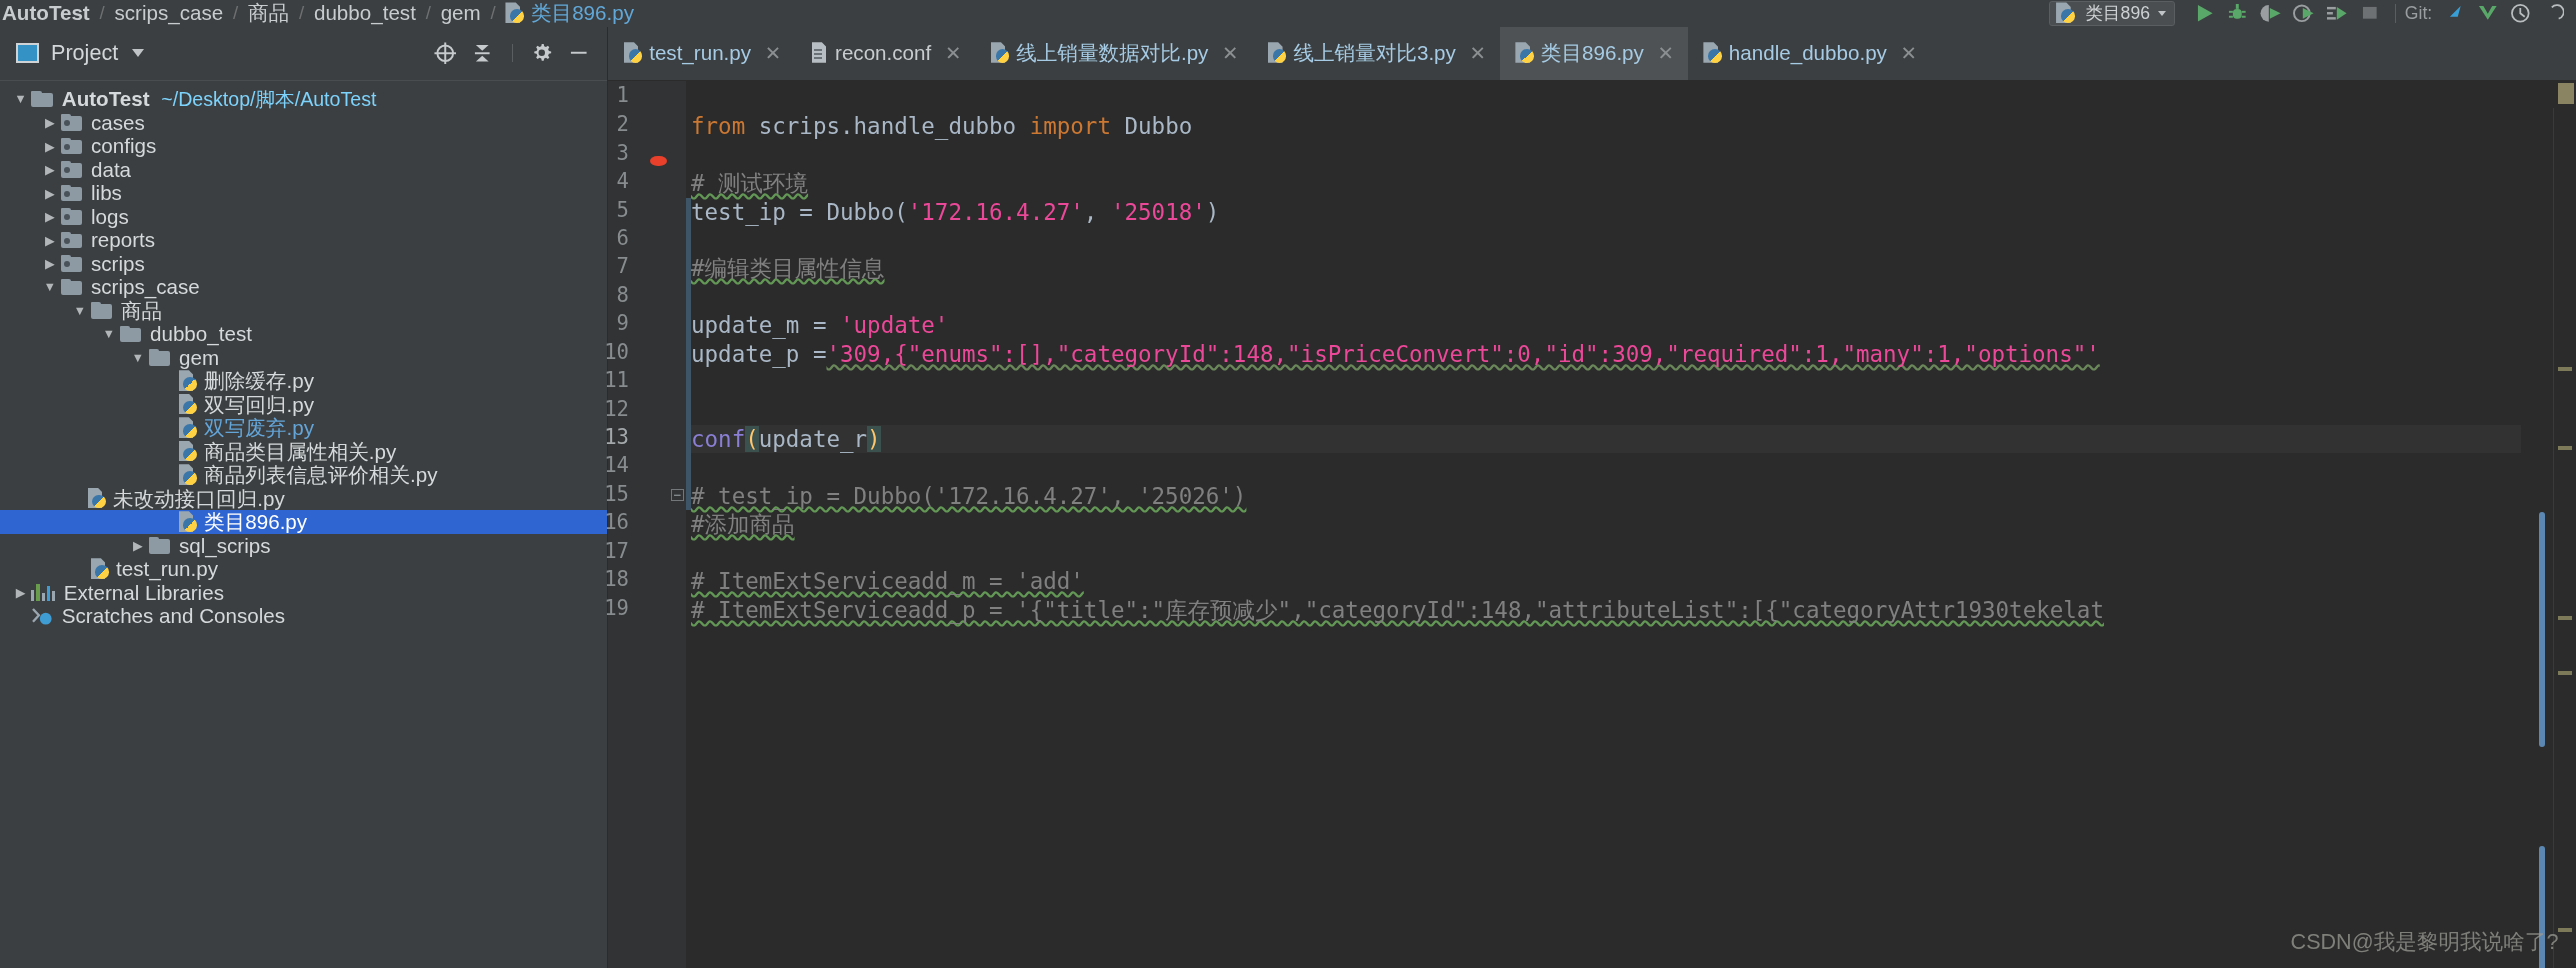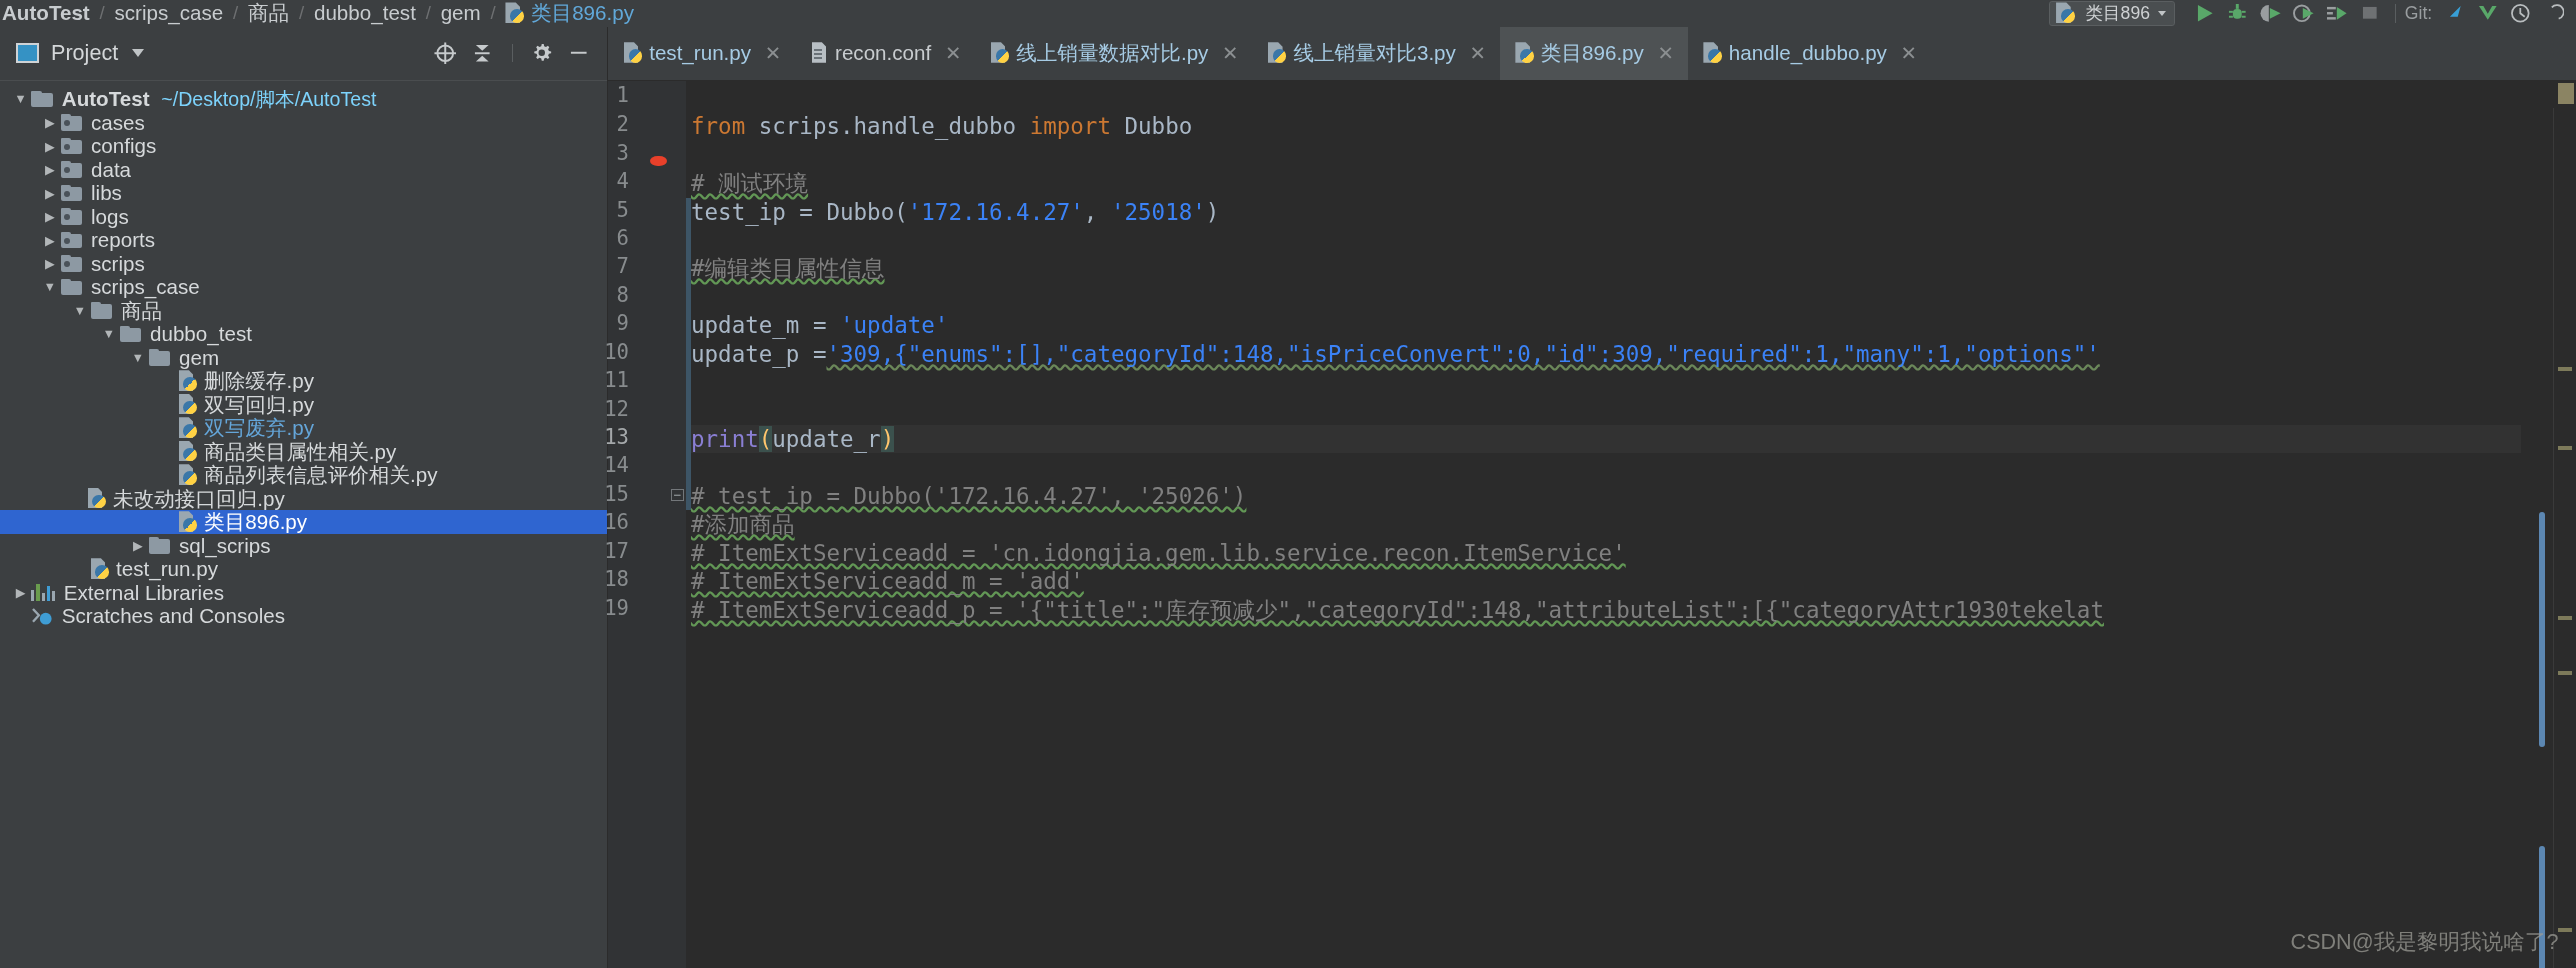--- a/index.html
+++ b/index.html
@@ -182,21 +182,21 @@
     overflow: hidden;
     font-family: "DejaVu Sans Mono", monospace;
     font-size: 22.5px;
   }
   .cline {
     position: absolute; left: 0; white-space: pre; height: 28px; line-height: 28px;
     color: #a9b7c6;
   }
   .cline.hl { background: #323232; left: -83px; padding-left: 83px; right: -55px; }
   .kw { color: #cc7832; }
-  .str { color: #3b82f6; }
+  .str { color: #ec4899; }
   .fn { color: #8a7fd4; }
   .cmt { color: #808080; }
   .plainid { color: #a9b7c6; }
   .comma { color: #cc7832; }
   .brace-hl { background: #3b514d; color: #ffc66d; }
   .squiggle {
     text-decoration: underline wavy #6a8759; text-decoration-skip-ink: none;
   }
   .squiggle-g {
     text-decoration: underline wavy #629755; text-decoration-skip-ink: none;
@@ -651,25 +651,24 @@
         <div class="cline" style="top: 2.9px;"></div>
         <div class="cline" style="top: 31px;"><span class="kw">from</span> <span class="plainid">scrips.handle_dubbo</span> <span class="kw">import</span> <span class="plainid">Dubbo</span></div>
         <div class="cline" style="top: 60px;"></div>
         <div class="cline" style="top: 88px;"><span class="cmt squiggle-g"># 测试环境</span></div>
         <div class="cline" style="top: 117px;"><span class="plainid">test_ip</span> = <span class="plainid">Dubbo</span>(<span class="str">'172.16.4.27'</span>, <span class="str">'25018'</span>)</div>
         <div class="cline" style="top: 145px;"></div>
         <div class="cline" style="top: 173px;"><span class="cmt squiggle-g">#编辑类目属性信息</span></div>
         <div class="cline" style="top: 230px;"><span class="plainid">update_m</span> = <span class="str">'update'</span></div>
         <div class="cline" style="top: 259px;"><span class="plainid">update_p</span> =<span class="str squiggle">'309,{"enums":[],"categoryId":148,"isPriceConvert":0,"id":309,"required":1,"many":1,"options"'</span></div>
         <div class="cline" style="top: 316px;"></div>
-        <div class="cline hl" style="top: 344px;"><span class="fn">print</span><span class="brace-hl">(</span><span class="plainid">update_r</span><span class="brace-hl">)</span></div>
+        <div class="cline hl" style="top: 344px;"><span class="fn">conf</span><span class="brace-hl">(</span><span class="plainid">update_r</span><span class="brace-hl">)</span></div>
         <div class="cline" style="top: 372px;"></div>
         <div class="cline" style="top: 401px;"><span class="cmt squiggle-g"># test_ip = Dubbo('172.16.4.27', '25026')</span></div>
         <div class="cline" style="top: 429px;"><span class="cmt squiggle-g">#添加商品</span></div>
-        <div class="cline" style="top: 458px;"><span class="cmt squiggle-g"># ItemExtServiceadd = 'cn.idongjia.gem.lib.service.recon.ItemService'</span></div>
         <div class="cline" style="top: 486px;"><span class="cmt squiggle-g"># ItemExtServiceadd_m = 'add'</span></div>
         <div class="cline" style="top: 515px;"><span class="cmt squiggle-g"># ItemExtServiceadd_p = '{"title":"库存预减少","categoryId":148,"attributeList":[{"categoryAttr1930tekelat</span></div>
       </div>
 
     <div id="markerstrip">
       <div class="divline"></div>
       <div class="topmk"></div>
       <div class="sbthumb" style="top:431px;height:235px"></div>
       <div class="sbthumb" style="top:765px;height:147px"></div>
       <div class="mk" style="top:286px"></div>

